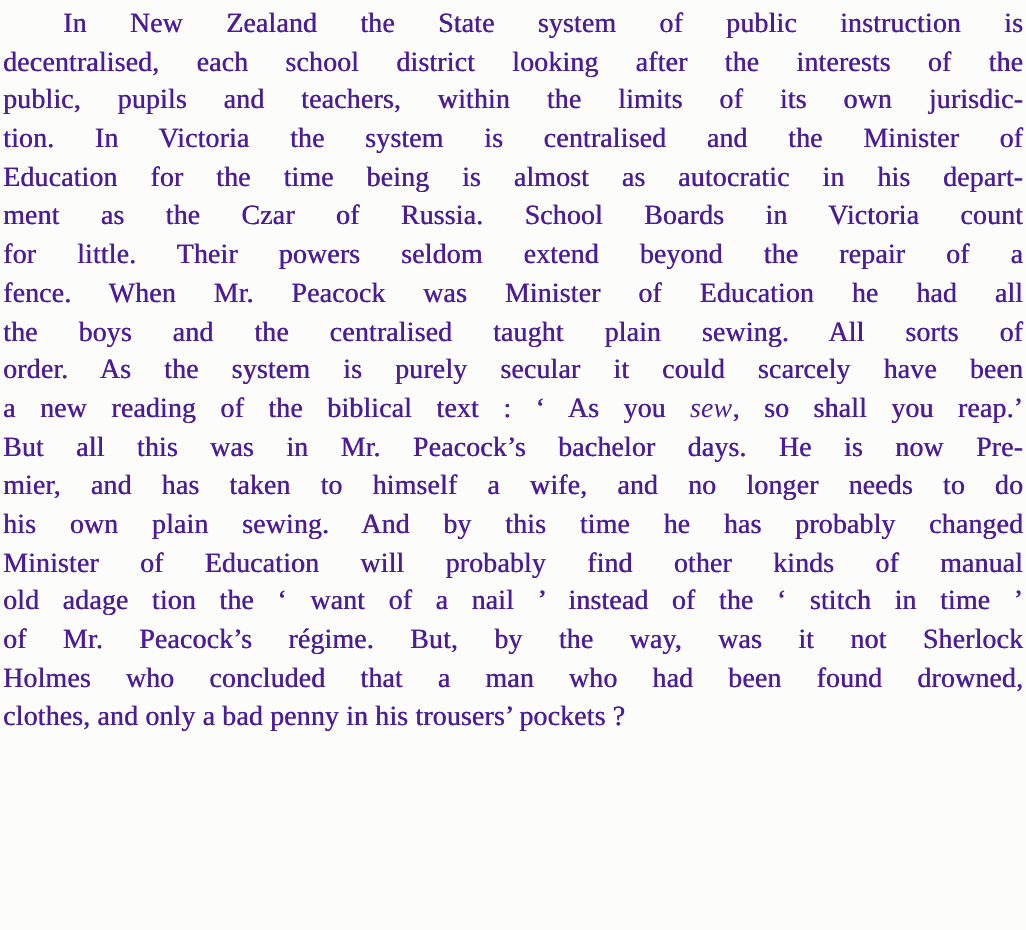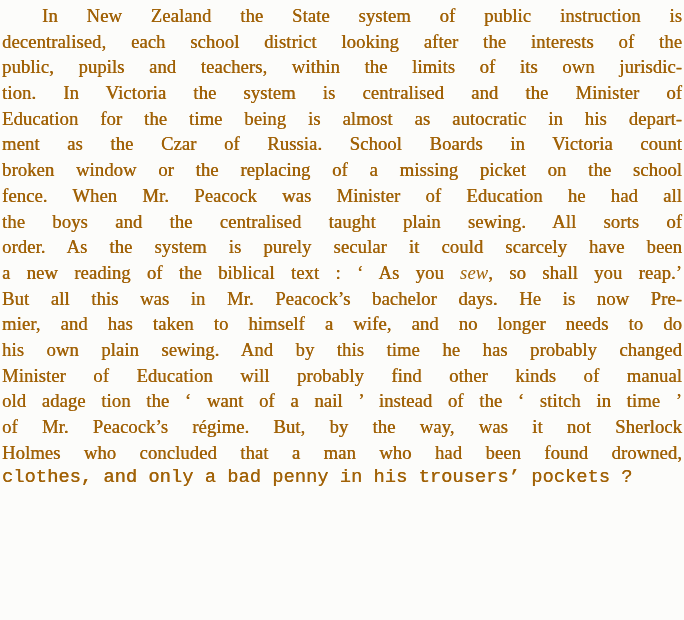--- a/index.html
+++ b/index.html
@@ -30,39 +30,38 @@
     text-align-last: justify;
     white-space: normal;
     height: 25.7px;
     overflow: visible;
   }
   .line.indent {
     text-indent: 40px;
   }
   .line.last {
     text-align-last: left;
-    font-family: Liberation Mono, monospace;
   }
   .seg.italic {
     font-style: italic;
     text-shadow: none;
   }
 </style>
 </head>
 <body style="background: rgb(252, 252, 250);">
 
 <div class="page">
-  <div class="paragraph" id="paragraph" style="color: #a16207;">
+  <div class="paragraph" id="paragraph" style="color: #4c1d95;">
       <div class="line indent"><span class="seg">In New Zealand the State system of public instruction is</span></div>
       <div class="line"><span class="seg">decentralised, each school district looking after the interests of the</span></div>
       <div class="line"><span class="seg">public, pupils and teachers, within the limits of its own jurisdic-</span></div>
       <div class="line"><span class="seg">tion.  In Victoria the system is centralised and the Minister of</span></div>
       <div class="line"><span class="seg">Education for the time being is almost as autocratic in his depart-</span></div>
       <div class="line"><span class="seg">ment as the Czar of Russia.  School Boards in Victoria count</span></div>
-      <div class="line"><span class="seg">broken window or the replacing of a missing picket on the school</span></div>
+      <div class="line"><span class="seg">for little.  Their powers seldom extend beyond the repair of a</span></div>
       <div class="line"><span class="seg">fence.  When Mr. Peacock was Minister of Education he had all</span></div>
       <div class="line"><span class="seg">the boys and the centralised taught plain sewing.  All sorts of</span></div>
       <div class="line"><span class="seg">order.  As the system is purely secular it could scarcely have been</span></div>
       <div class="line"><span class="seg">a new reading of the biblical text : ‘ As you </span><span class="seg italic">sew</span><span class="seg">, so shall you reap.’</span></div>
       <div class="line"><span class="seg">But all this was in Mr. Peacock’s bachelor days.  He is now Pre-</span></div>
       <div class="line"><span class="seg">mier, and has taken to himself a wife, and no longer needs to do</span></div>
       <div class="line"><span class="seg">his own plain sewing.  And by this time he has probably changed</span></div>
       <div class="line"><span class="seg">Minister of Education will probably find other kinds of manual</span></div>
       <div class="line"><span class="seg">old adage tion the ‘ want of a nail ’ instead of the ‘ stitch in time ’</span></div>
       <div class="line"><span class="seg">of Mr. Peacock’s régime.  But, by the way, was it not Sherlock</span></div>

